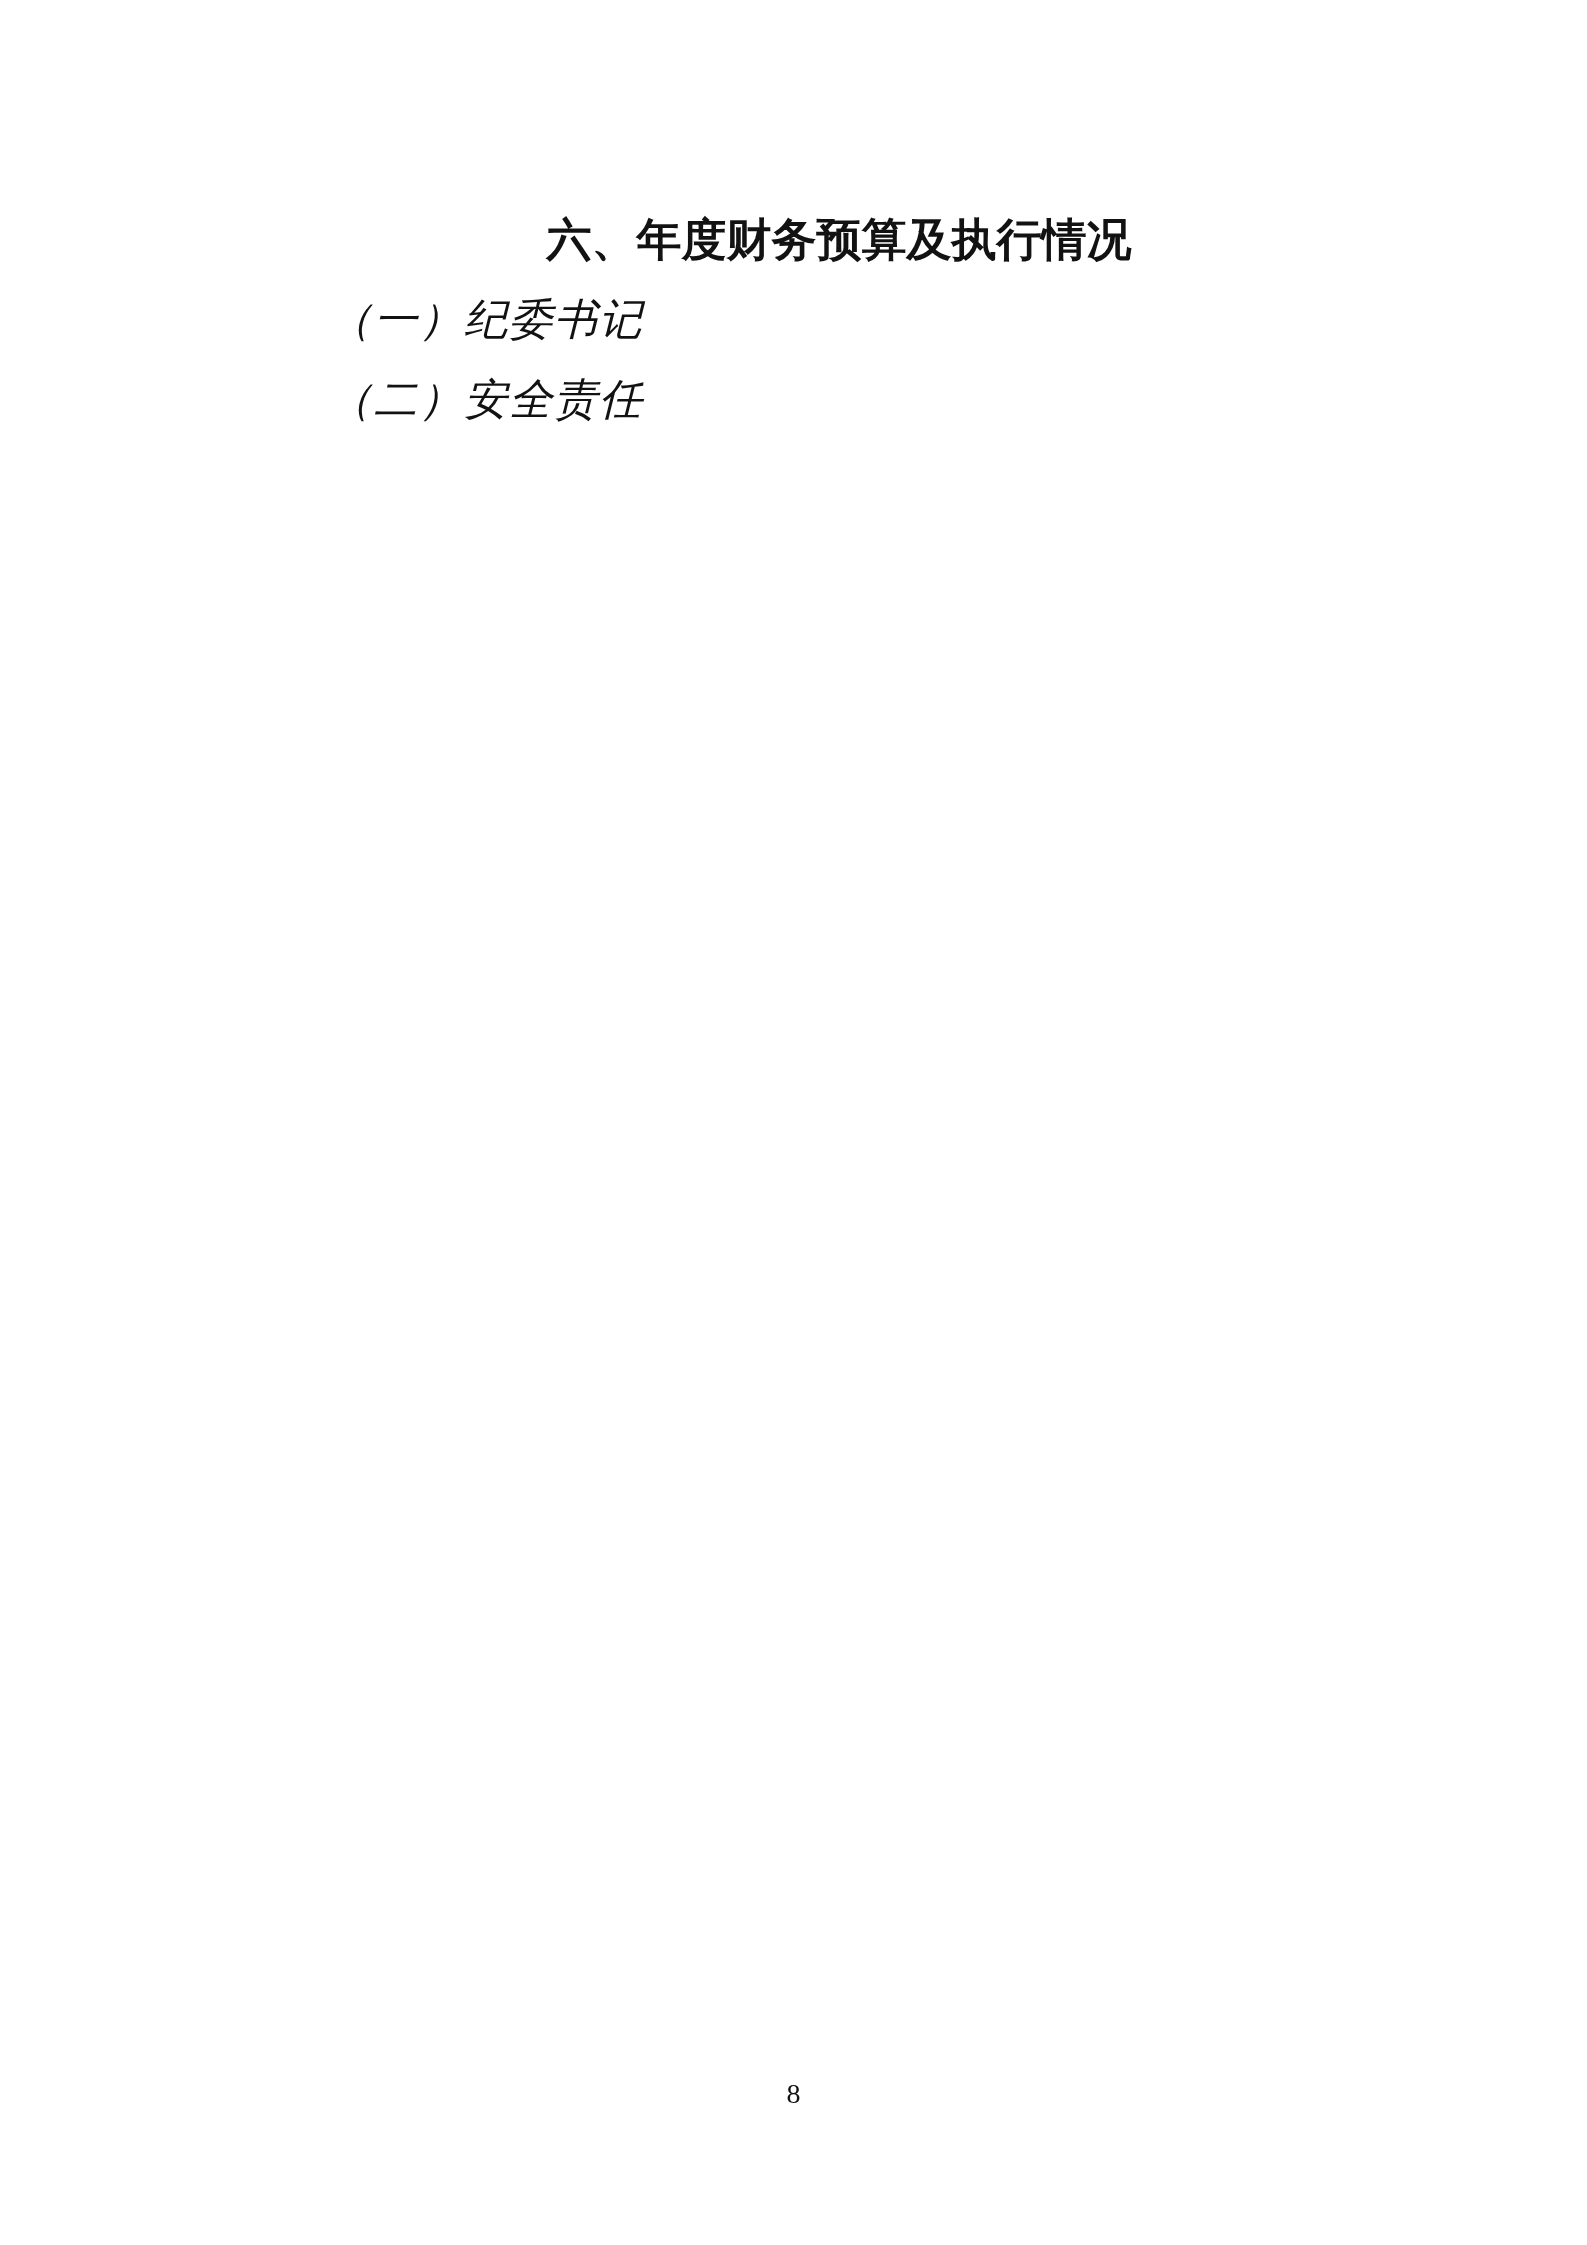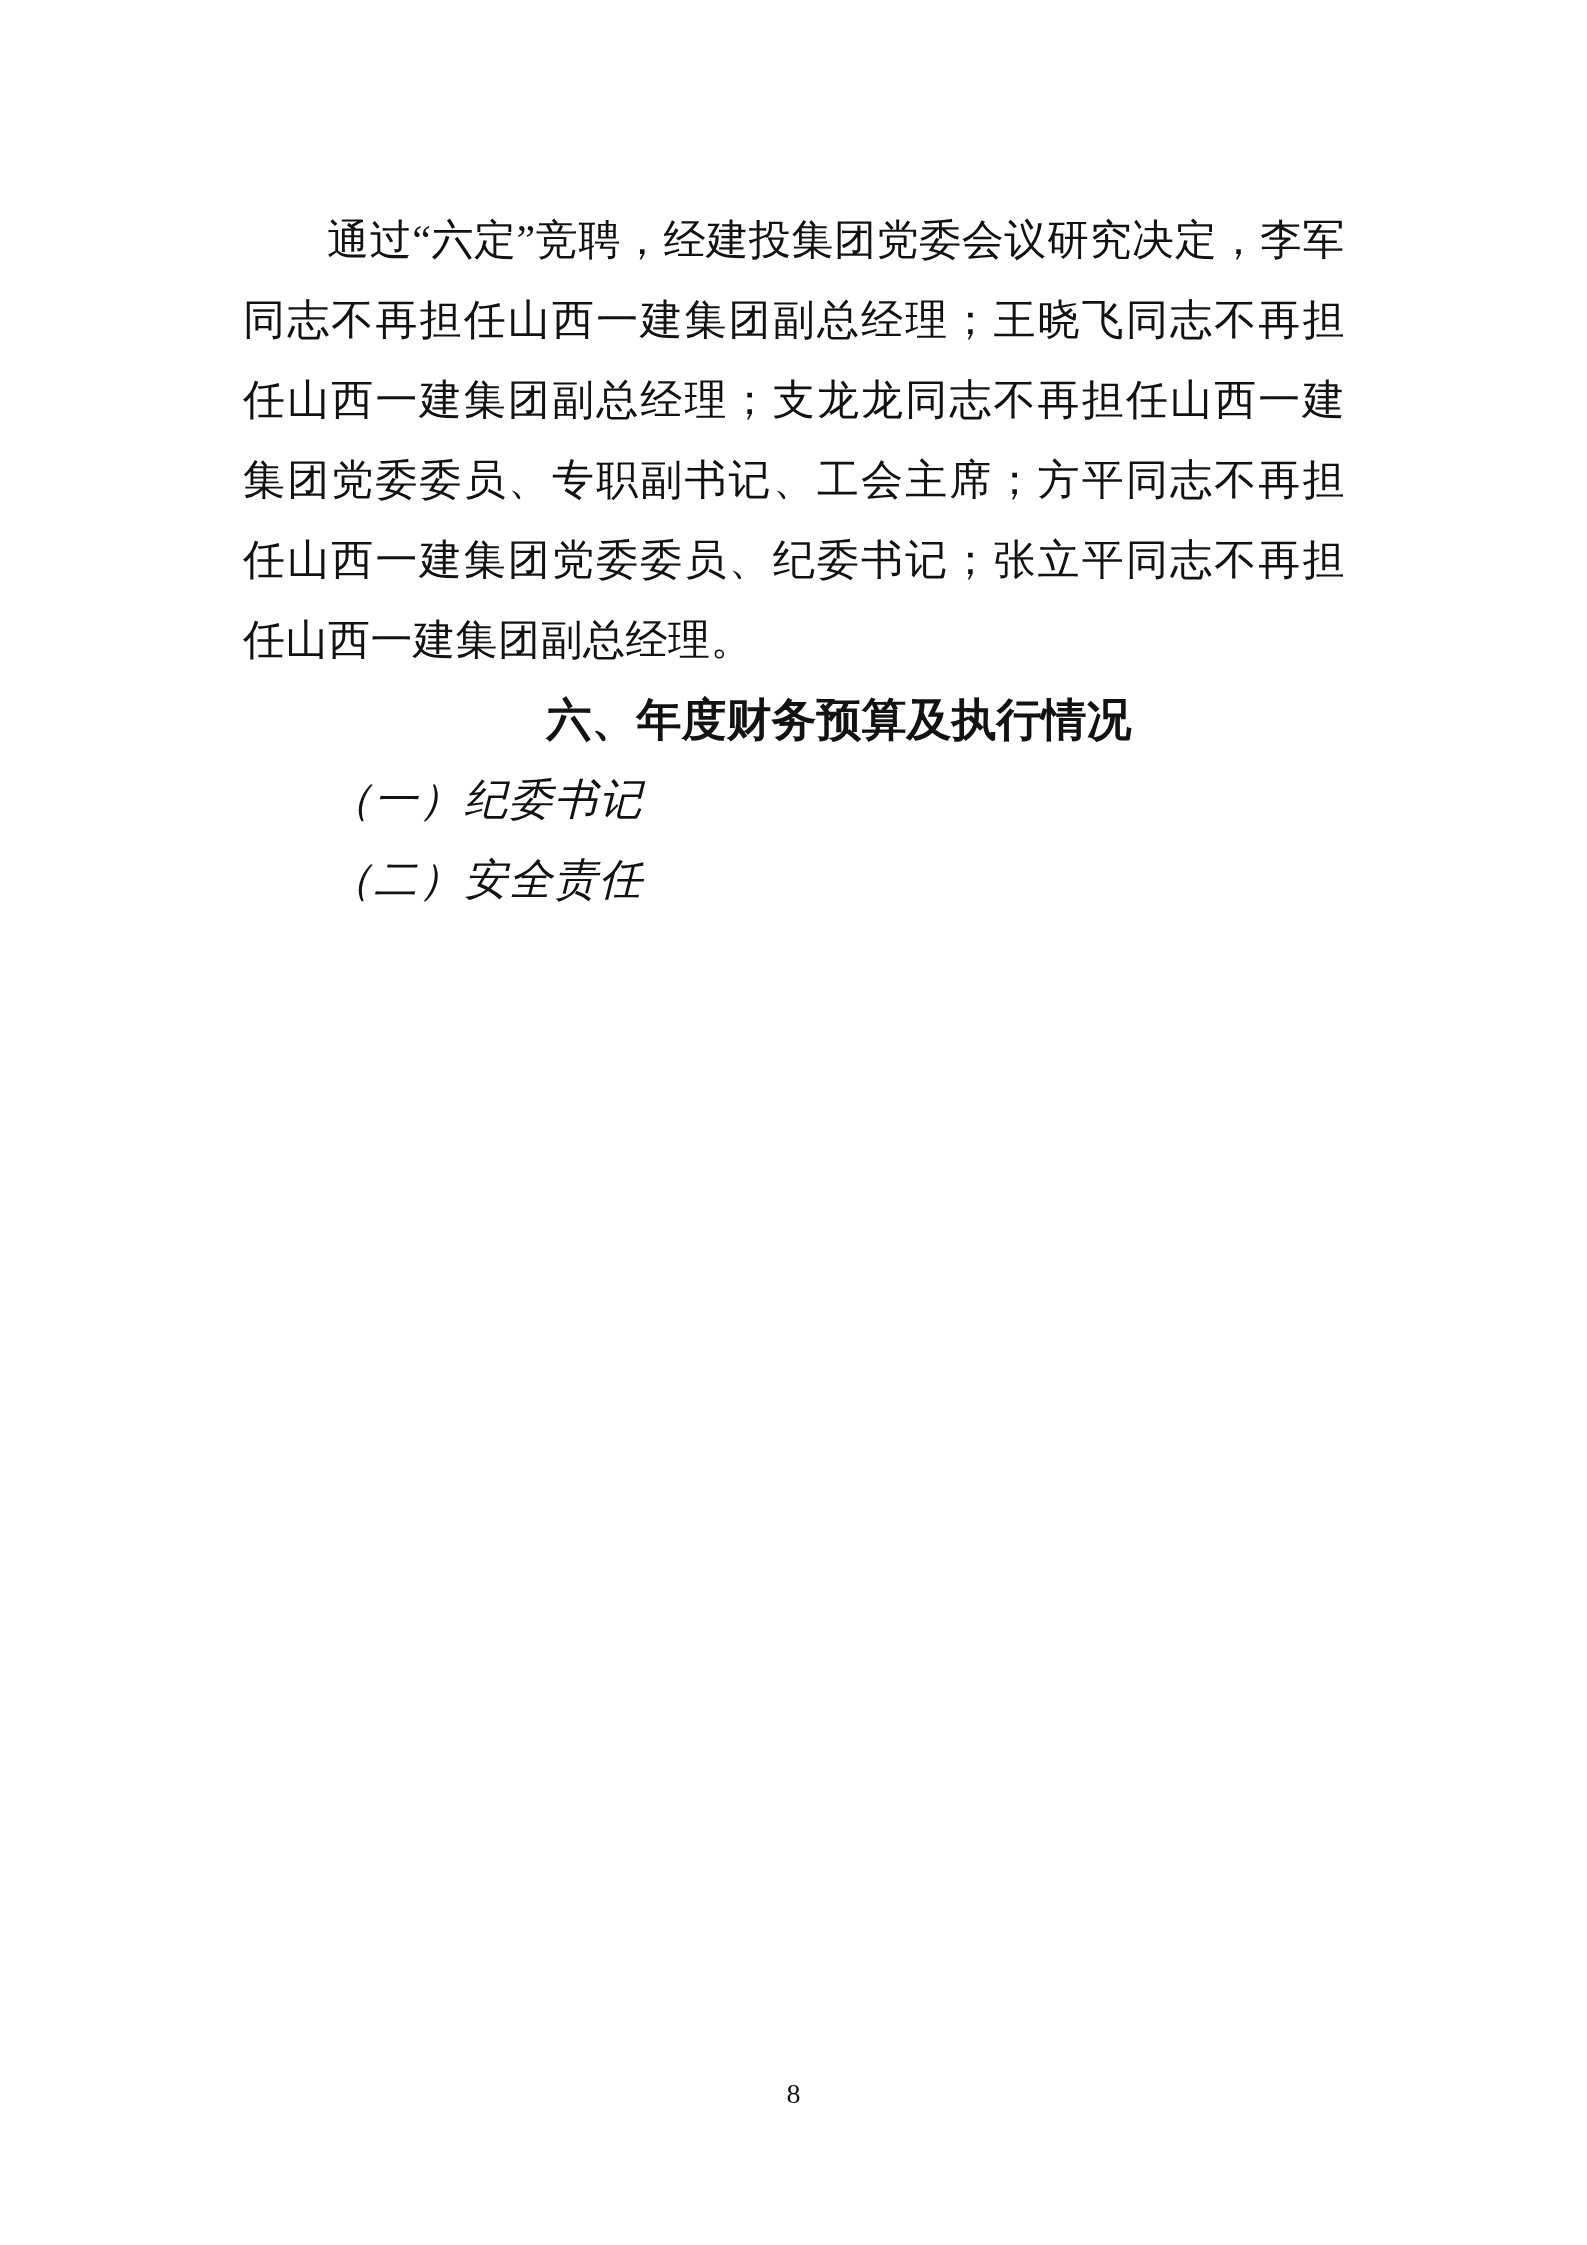--- a/index.html
+++ b/index.html
@@ -59,21 +59,20 @@
     font-size: 28px;
     color: #121212;
   }
 </style>
 </head>
 <body>
 
 <div class="page">
   <div class="content">
 
-    <p class="body-para">通过“六定”竞聘，经建投集团党委会议研究决定，李军同志不再担任山西一建集团副总经理；王晓飞同志不再担任山西一建集团副总经理；支龙龙同志不再担任山西一建集团党委委员、专职副书记、工会主席；方平同志不再担任山西一建集团党委委员、纪委书记；张立平同志不再担任山西一建集团副总经理。</p>
 
     <h2 class="sec-heading">六、年度财务预算及执行情况</h2>
 
 
 
     <h3 class="sub-heading">（一）纪委书记</h3>
 
 
     <h3 class="sub-heading">（二）安全责任</h3>
 

